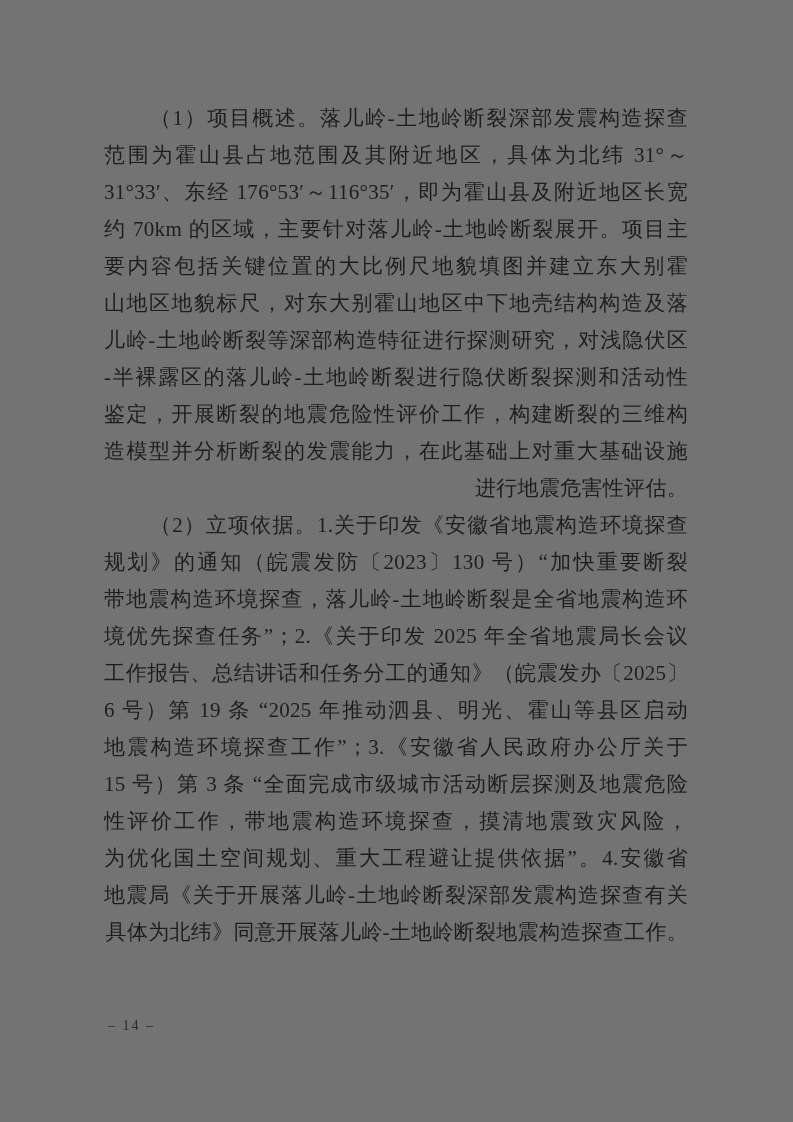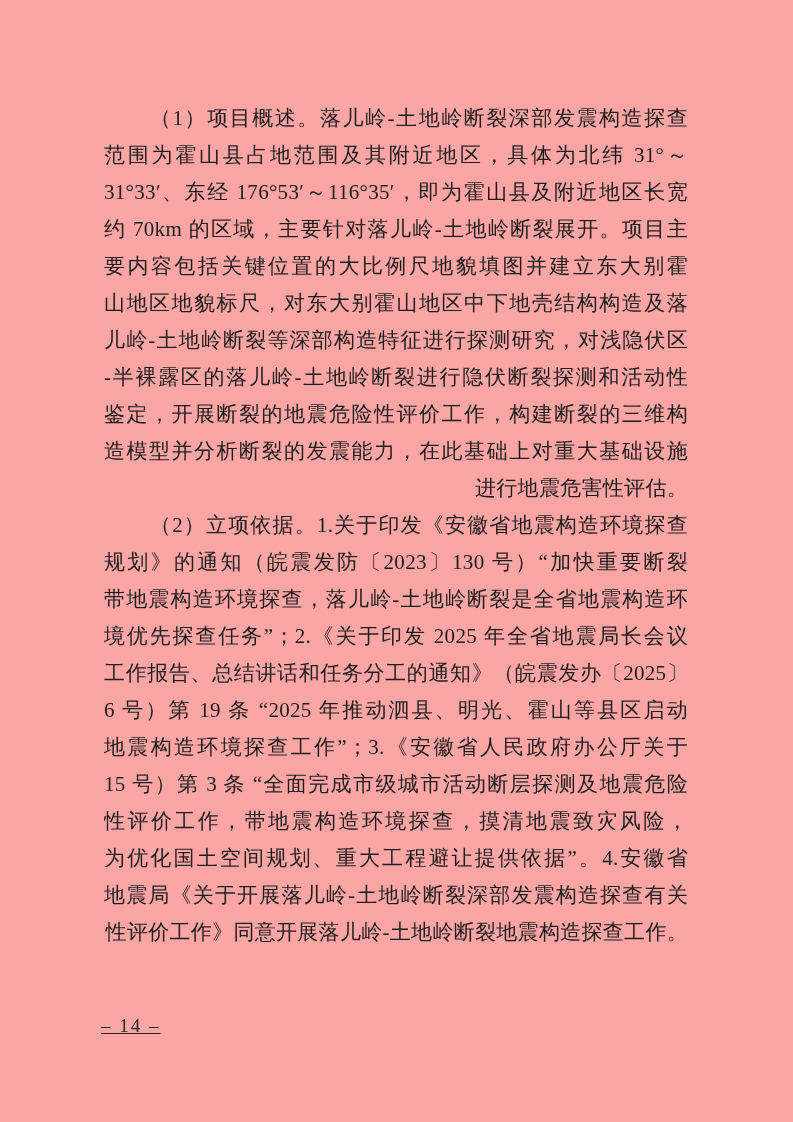--- a/index.html
+++ b/index.html
@@ -5,21 +5,21 @@
   html, body {
     margin: 0;
     padding: 0;
     background: #ffffff;
     font-family: "Liberation Serif", "DejaVu Serif", serif;
   }
   .page {
     position: relative;
     width: 793px;
     height: 1122px;
-    background: #fca5a5;
+    background: #737373;
     color: #1e1e1e;
     overflow: hidden;
   }
   .textblock {
     position: absolute;
     left: 104px;
     top: 100px;
     width: 584px;
   }
   .line {
@@ -39,27 +39,26 @@
     height: 0;
   }
   .line.indent {
     text-indent: 46px;
   }
   .line.plain {
     text-align: right;
   }
   .footer {
     position: absolute;
-    left: 101px;
+    left: 108px;
     top: 1013px;
-    font-size: 19px;
+    font-size: 14px;
     line-height: 26px;
     color: #2a2a2a;
     letter-spacing: 2px;
-    text-decoration: underline;
   }
 </style>
 </head>
 <body>
 
 <div class="page">
   <div class="textblock">
     <div class="line j indent">（1）项目概述。落儿岭-土地岭断裂深部发震构造探查</div>
     <div class="line j">范围为霍山县占地范围及其附近地区，具体为北纬 31°～</div>
     <div class="line j">31°33′、东经 176°53′～116°35′，即为霍山县及附近地区长宽</div>
@@ -75,17 +74,17 @@
     <div class="line j">规划》的通知（皖震发防〔2023〕130 号）“加快重要断裂</div>
     <div class="line j">带地震构造环境探查，落儿岭-土地岭断裂是全省地震构造环</div>
     <div class="line j">境优先探查任务”；2.《关于印发 2025 年全省地震局长会议</div>
     <div class="line j">工作报告、总结讲话和任务分工的通知》（皖震发办〔2025〕</div>
     <div class="line j">6 号）第 19 条 “2025 年推动泗县、明光、霍山等县区启动</div>
     <div class="line j">地震构造环境探查工作”；3.《安徽省人民政府办公厅关于</div>
     <div class="line j">15 号）第 3 条 “全面完成市级城市活动断层探测及地震危险</div>
     <div class="line j">性评价工作，带地震构造环境探查，摸清地震致灾风险，</div>
     <div class="line j">为优化国土空间规划、重大工程避让提供依据”。4.安徽省</div>
     <div class="line j">地震局《关于开展落儿岭-土地岭断裂深部发震构造探查有关</div>
-    <div class="line plain">性评价工作》同意开展落儿岭-土地岭断裂地震构造探查工作。</div>
+    <div class="line plain">具体为北纬》同意开展落儿岭-土地岭断裂地震构造探查工作。</div>
   </div>
 
   <div class="footer">– 14 –</div>
 </div>
 
 </body></html>

